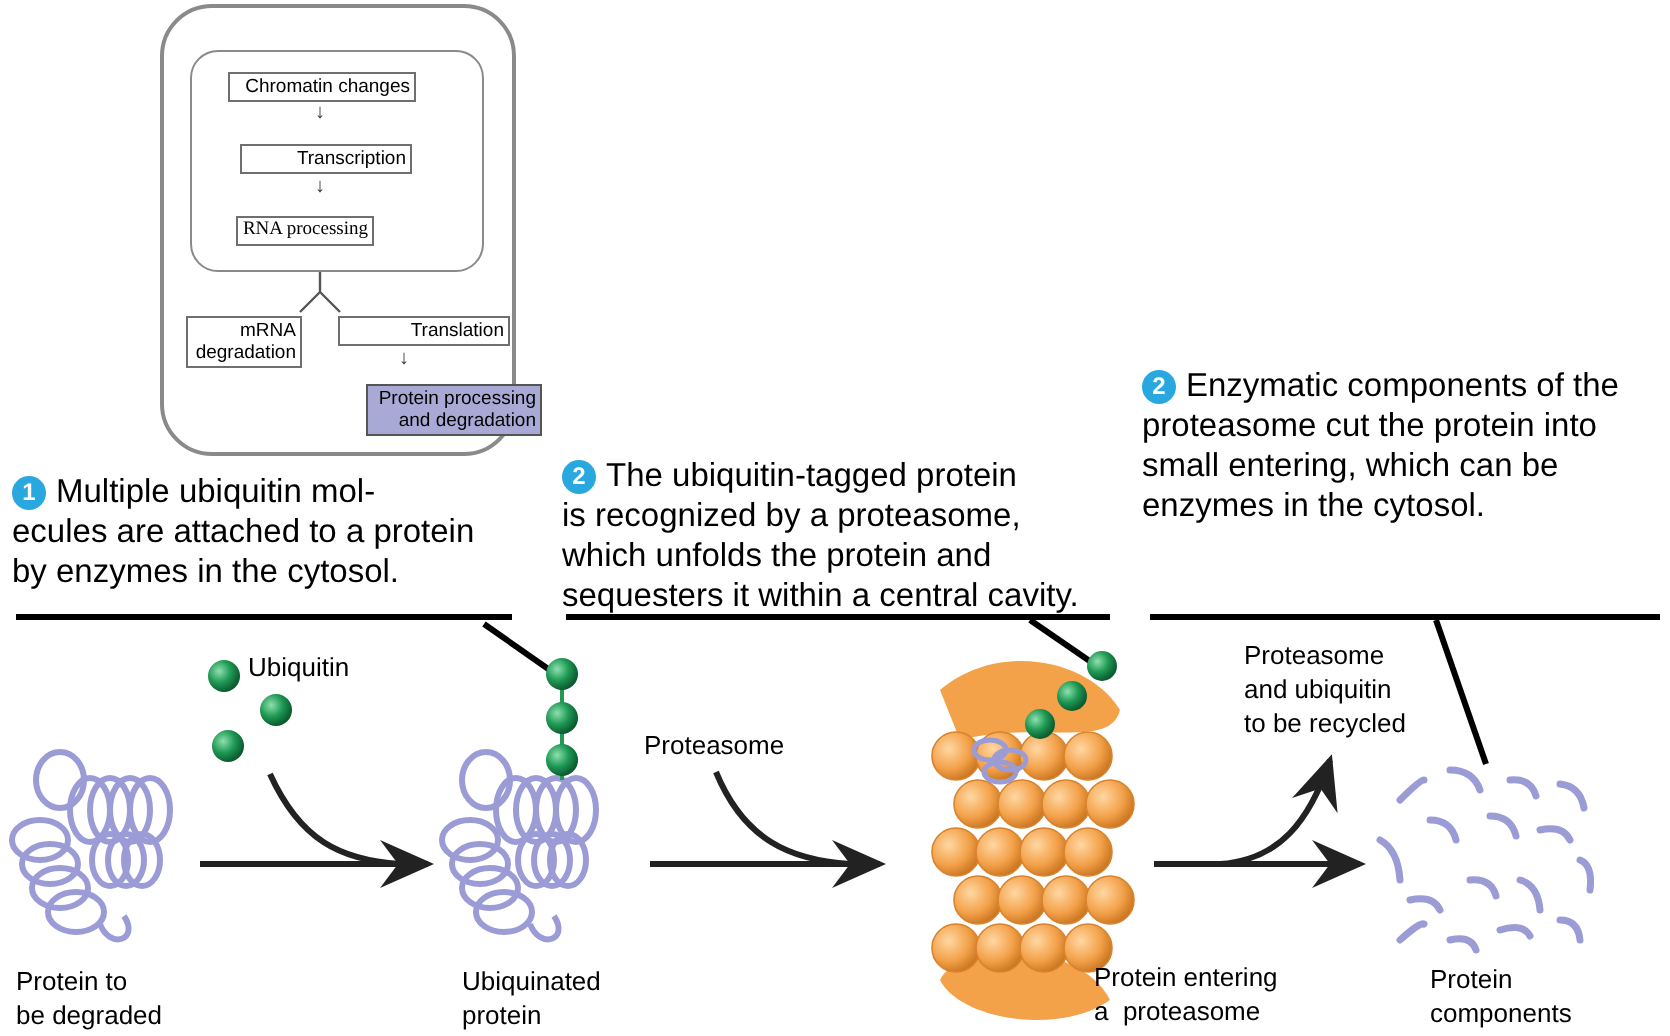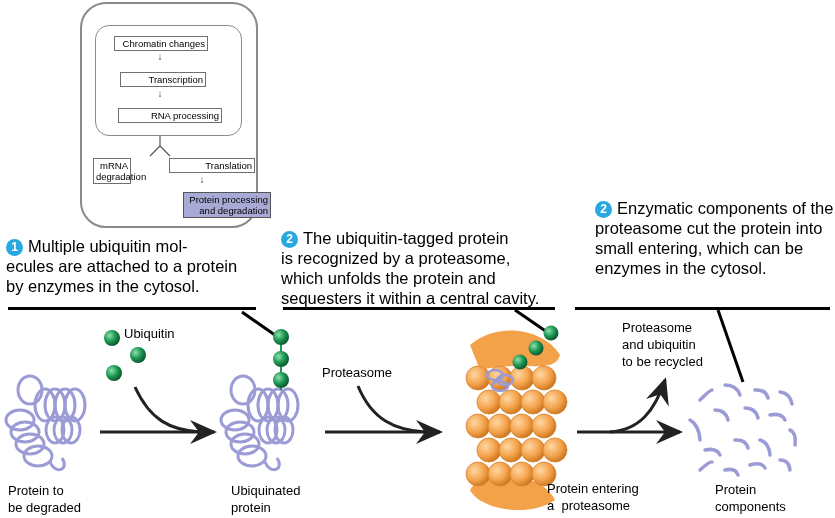--- a/index.html
+++ b/index.html
@@ -21,23 +21,23 @@
 </head>
 <body>
 
 <div class="abs outer-box"></div>
 <div class="abs inner-box"></div>
 
 <div class="abs fc-box" style="left:114px;top:36px;width:94px;">Chromatin changes</div>
 <div class="abs fc-arrow" style="left:155px;top:52px;width:10px;">↓</div>
 <div class="abs fc-box" style="left:120px;top:72px;width:86px;">Transcription</div>
 <div class="abs fc-arrow" style="left:155px;top:89px;width:10px;">↓</div>
-<div class="abs fc-box" style="left:118px;top:108px;width:104px;">RNA processing</div>
-
-<div class="abs fc-box" style="left:93px;top:158px;width:38px;">
+<div class="abs fc-box" style="left:118px;top:108px;width:69px;font-family:Liberation Serif, serif;">RNA processing</div>
+
+<div class="abs fc-box" style="left:93px;top:158px;width:58px;">
   <div>mRNA</div>
   <div>degradation</div>
 </div>
 <div class="abs fc-box" style="left:169px;top:158px;width:86px;">Translation</div>
 <div class="abs fc-arrow" style="left:197px;top:175px;width:10px;">↓</div>
 <div class="abs fc-box hl" style="left:159px;top:192px;width:88px;margin-left:24px;">
   <div>Protein processing</div>
   <div>and degradation</div>
 </div>
 
@@ -49,21 +49,21 @@
 <div class="abs rule" style="left:8px;top:307px;width:248px;"></div>
 
 <div class="abs caption" style="left:281px;top:216px;margin-top:12px;">
   <div><span class="badge">2</span><span>The ubiquitin-tagged protein</span></div>
   <div>is recognized by a proteasome,</div>
   <div>which unfolds the protein and</div>
   <div>sequesters it within a central cavity.</div>
 </div>
 <div class="abs rule" style="left:283px;top:307px;width:272px;"></div>
 
-<div class="abs caption" style="left:571px;top:198px;margin-left:24px;">
+<div class="abs caption" style="left:571px;top:183px;">
   <div><span class="badge">2</span><span>Enzymatic components of the</span></div>
   <div>proteasome cut the protein into</div>
   <div>small entering, which can be</div>
   <div>enzymes in the cytosol.</div>
 </div>
 <div class="abs rule" style="left:575px;top:307px;width:255px;"></div>
 
 <svg width="835" height="518" viewBox="0 0 835 518">
   <defs>
     <radialGradient id="ubq" cx="35%" cy="35%" r="65%">

